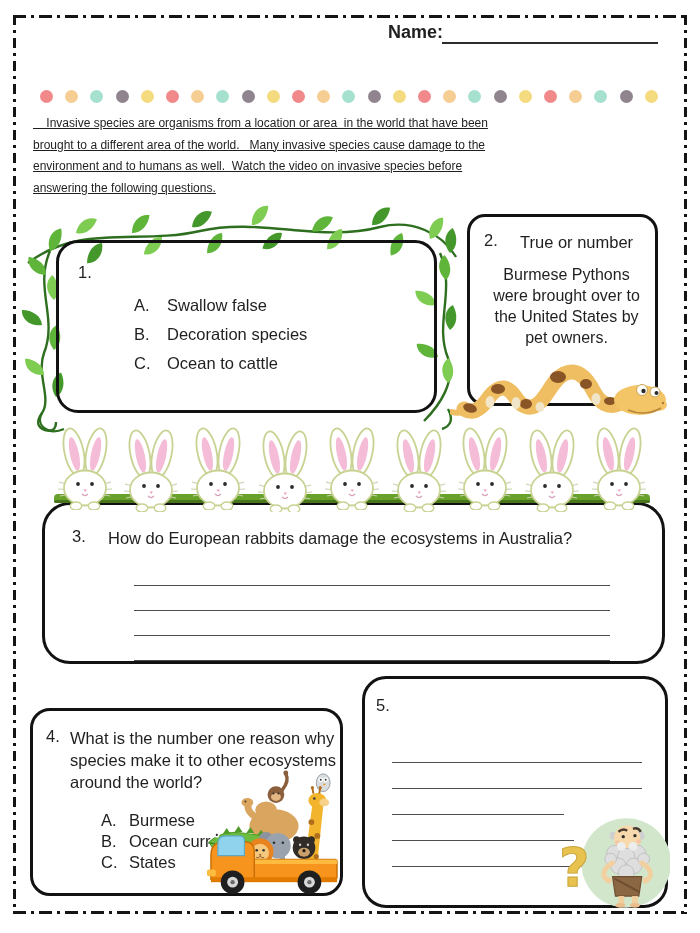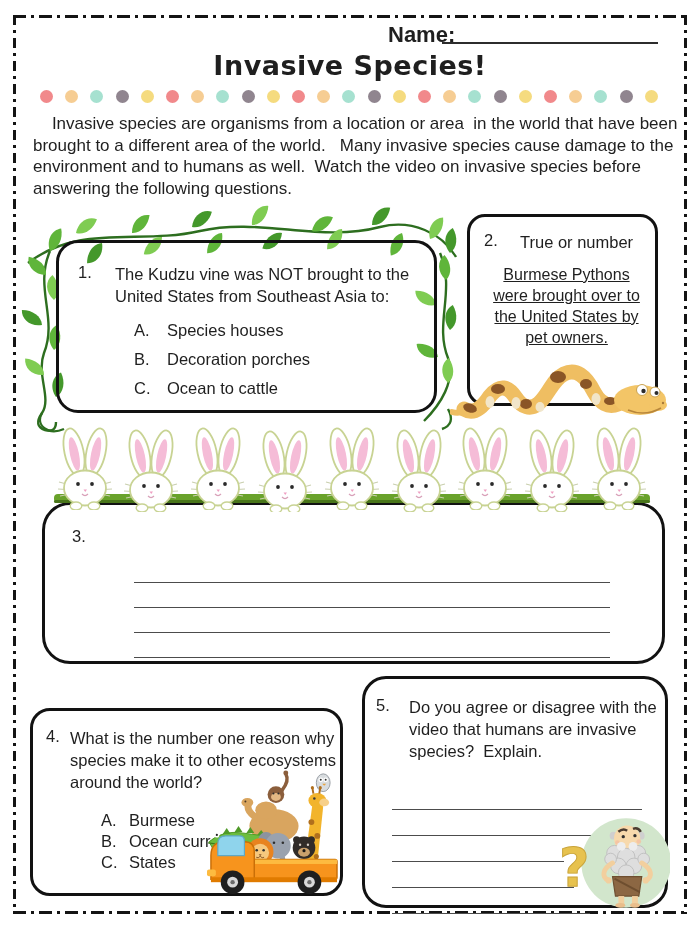--- a/index.html
+++ b/index.html
@@ -6,45 +6,45 @@
   .page{position:relative;width:700px;height:933px;background:#ffffff;overflow:hidden;
         font-family:"Liberation Sans",sans-serif;color:#1f1f1f;}
   
   .bstrip{position:absolute;background:repeating-linear-gradient(90deg,#141414 0 13px,transparent 13px 18px,#141414 18px 21px,transparent 21px 26px);}
   .bstrip.v{background:repeating-linear-gradient(180deg,#141414 0 10px,transparent 10px 15px,#141414 15px 18px,transparent 18px 23px);}
   .b-top{left:13px;top:15px;width:674px;height:3px;}
   .b-bot{left:13px;top:911px;width:674px;height:3px;}
   .b-left{left:13px;top:15px;width:3px;height:899px;}
   .b-right{left:684px;top:15px;width:3px;height:899px;}
 
-  .name-label{position:absolute;left:388px;top:22px;font-size:22px;font-weight:700;}
+  .name-label{position:absolute;left:388px;top:22px;font-size:18px;font-weight:700;}
   .name-line{position:absolute;left:442px;top:23px;width:216px;height:19px;border-bottom:2px solid #2c2c2c;}
   .title{position:absolute;left:0;top:50px;width:700px;text-align:center;font-size:27px;font-weight:700;
          letter-spacing:.5px;font-family:"DejaVu Sans",sans-serif;}
   .dots-row{position:absolute;left:40px;top:90px;width:618px;display:flex;justify-content:space-between;align-items:center;}
   .dot{width:13px;height:13px;border-radius:50%;display:inline-block;}
 
-  .intro{position:absolute;left:33px;top:113px;width:648px;font-size:17px;line-height:21.6px;white-space:pre;}
+  .intro{position:absolute;left:33px;top:113px;width:648px;font-size:12px;line-height:21.6px;white-space:pre;text-decoration:underline;}
 
   .qbox{position:absolute;border:3px solid #121212;border-radius:22px;background:transparent;box-sizing:border-box;}
   .qrow{display:flex;}
   .qnum{flex:0 0 auto;font-size:16.5px;}
   .qtext{font-size:16.5px;line-height:22px;white-space:pre;}
 
   #q1-box{left:56px;top:240px;width:381px;height:173px;}
   #q1-box .inner{padding:20px 8px 0 19px;}
   #q1-box .qnum{width:37px;}
   .opt-list{margin:14px 0 0 56px;}
   .opt-row{display:flex;font-size:16.5px;line-height:19px;margin-bottom:10px;}
   .opt-label{width:33px;flex:0 0 auto;}
 
   #q2-box{left:467px;top:214px;width:191px;height:192px;border-radius:18px;}
   #q2-box .inner{padding:14px 6px 0 14px;}
   #q2-box .qnum{width:36px;}
-  #q2-body{margin-top:11px;text-align:center;font-size:16px;line-height:21px;white-space:pre;text-decoration:underline;}
+  #q2-body{margin-top:11px;text-align:center;font-size:16px;line-height:21px;white-space:pre;}
 
   #q3-box{left:42px;top:502px;width:623px;height:162px;border-width:3.5px;border-radius:28px;}
   #q3-box .inner{padding:22px 26px 0 27px;}
   #q3-box .qnum{width:36px;}
   #q3-lines{margin:12px 26px 0 62px;}
   .ans-line{height:24px;border-bottom:1.6px solid #4c4c4c;}
 
   #q4-box{left:30px;top:708px;width:313px;height:188px;border-radius:20px;}
   #q4-box .inner{padding:16px 4px 0 13px;}
   #q4-box .qnum{width:24px;}
@@ -76,21 +76,20 @@
 
 <div class="page">
 
   <div class="bstrip b-top"></div>
   <div class="bstrip b-bot"></div>
   <div class="bstrip v b-left"></div>
   <div class="bstrip v b-right"></div>
 
   <div class="name-label">Name:</div>
   <div class="name-line"></div>
-  <div class="title">Invasive Species!</div>
 
   <div class="dots-row">
       <span class="dot" style="background: rgb(241, 137, 139);"></span>
       <span class="dot" style="background: rgb(246, 205, 147);"></span>
       <span class="dot" style="background: rgb(166, 225, 208);"></span>
       <span class="dot" style="background: rgb(144, 133, 143);"></span>
       <span class="dot" style="background: rgb(245, 219, 127);"></span>
       <span class="dot" style="background: rgb(241, 137, 139);"></span>
       <span class="dot" style="background: rgb(246, 205, 147);"></span>
       <span class="dot" style="background: rgb(166, 225, 208);"></span>
@@ -156,31 +155,29 @@
       <use href="#lf" transform="translate(430,127) rotate(-60)" fill="#44982B"></use>
       <use href="#lf" transform="translate(418,154) rotate(-125)" fill="#5FB53A"></use>
       <use href="#lf" transform="translate(428,180) rotate(-65)" fill="#7FCC52"></use>
     </g>
   </svg>
 
   <div id="q1-box" class="qbox">
     <div class="inner">
       <div class="qrow">
         <span class="qnum">1.</span>
-        <span class="qtext">The Kudzu vine was NOT brought to the
-United States from Southeast Asia to:</span>
       </div>
       <div class="opt-list">
         <div class="opt-row">
           <span class="opt-label">A.</span>
-          <span>Species houses</span>
+          <span>Swallow false</span>
         </div>
         <div class="opt-row">
           <span class="opt-label">B.</span>
-          <span>Decoration  porches</span>
+          <span>Decoration  species</span>
         </div>
         <div class="opt-row">
           <span class="opt-label">C.</span>
           <span>Ocean to cattle</span>
         </div>
       </div>
     </div>
   </div>
 
   <div id="q2-box" class="qbox">
@@ -261,20 +258,21 @@
     <use href="#rabbit" x="334" y="2" width="66" height="86"></use>
     <use href="#rabbit" x="400" y="0" width="66" height="86"></use>
     <use href="#rabbit" x="467" y="2" width="66" height="86"></use>
     <use href="#rabbit" x="534" y="0" width="66" height="86"></use>
   </svg>
 
   <div id="q3-box" class="qbox">
     <div class="inner">
       <div class="qrow">
         <span class="qnum">3.</span>
+        <span class="qtext">How do European rabbits damage the ecosystems in Australia?</span>
       </div>
       <div id="q3-lines">
           <div class="ans-line"></div>
           <div class="ans-line"></div>
           <div class="ans-line"></div>
           <div class="ans-line"></div>
         </div>
     </div>
   </div>
 
@@ -394,23 +392,20 @@
       <circle cx="108" cy="119" r="12" fill="#1f1f1f"></circle>
         <circle cx="108" cy="119" r="5.5" fill="#D9D9D9"></circle>
         <circle cx="108" cy="119" r="2.2" fill="#6b6b6b"></circle>
     </g>
   </svg>
 
   <div id="q5-box" class="qbox">
     <div class="inner">
       <div class="qrow">
         <span class="qnum">5.</span>
-        <span class="qtext">Do you agree or disagree with the
-video that humans are invasive
-species?  Explain.</span>
       </div>
       <div id="q5-lines">
           <div class="ans-line"></div>
           <div class="ans-line"></div>
           <div class="ans-line"></div>
           <div class="ans-line"></div>
           <div class="ans-line"></div>
         </div>
     </div>
   </div>

